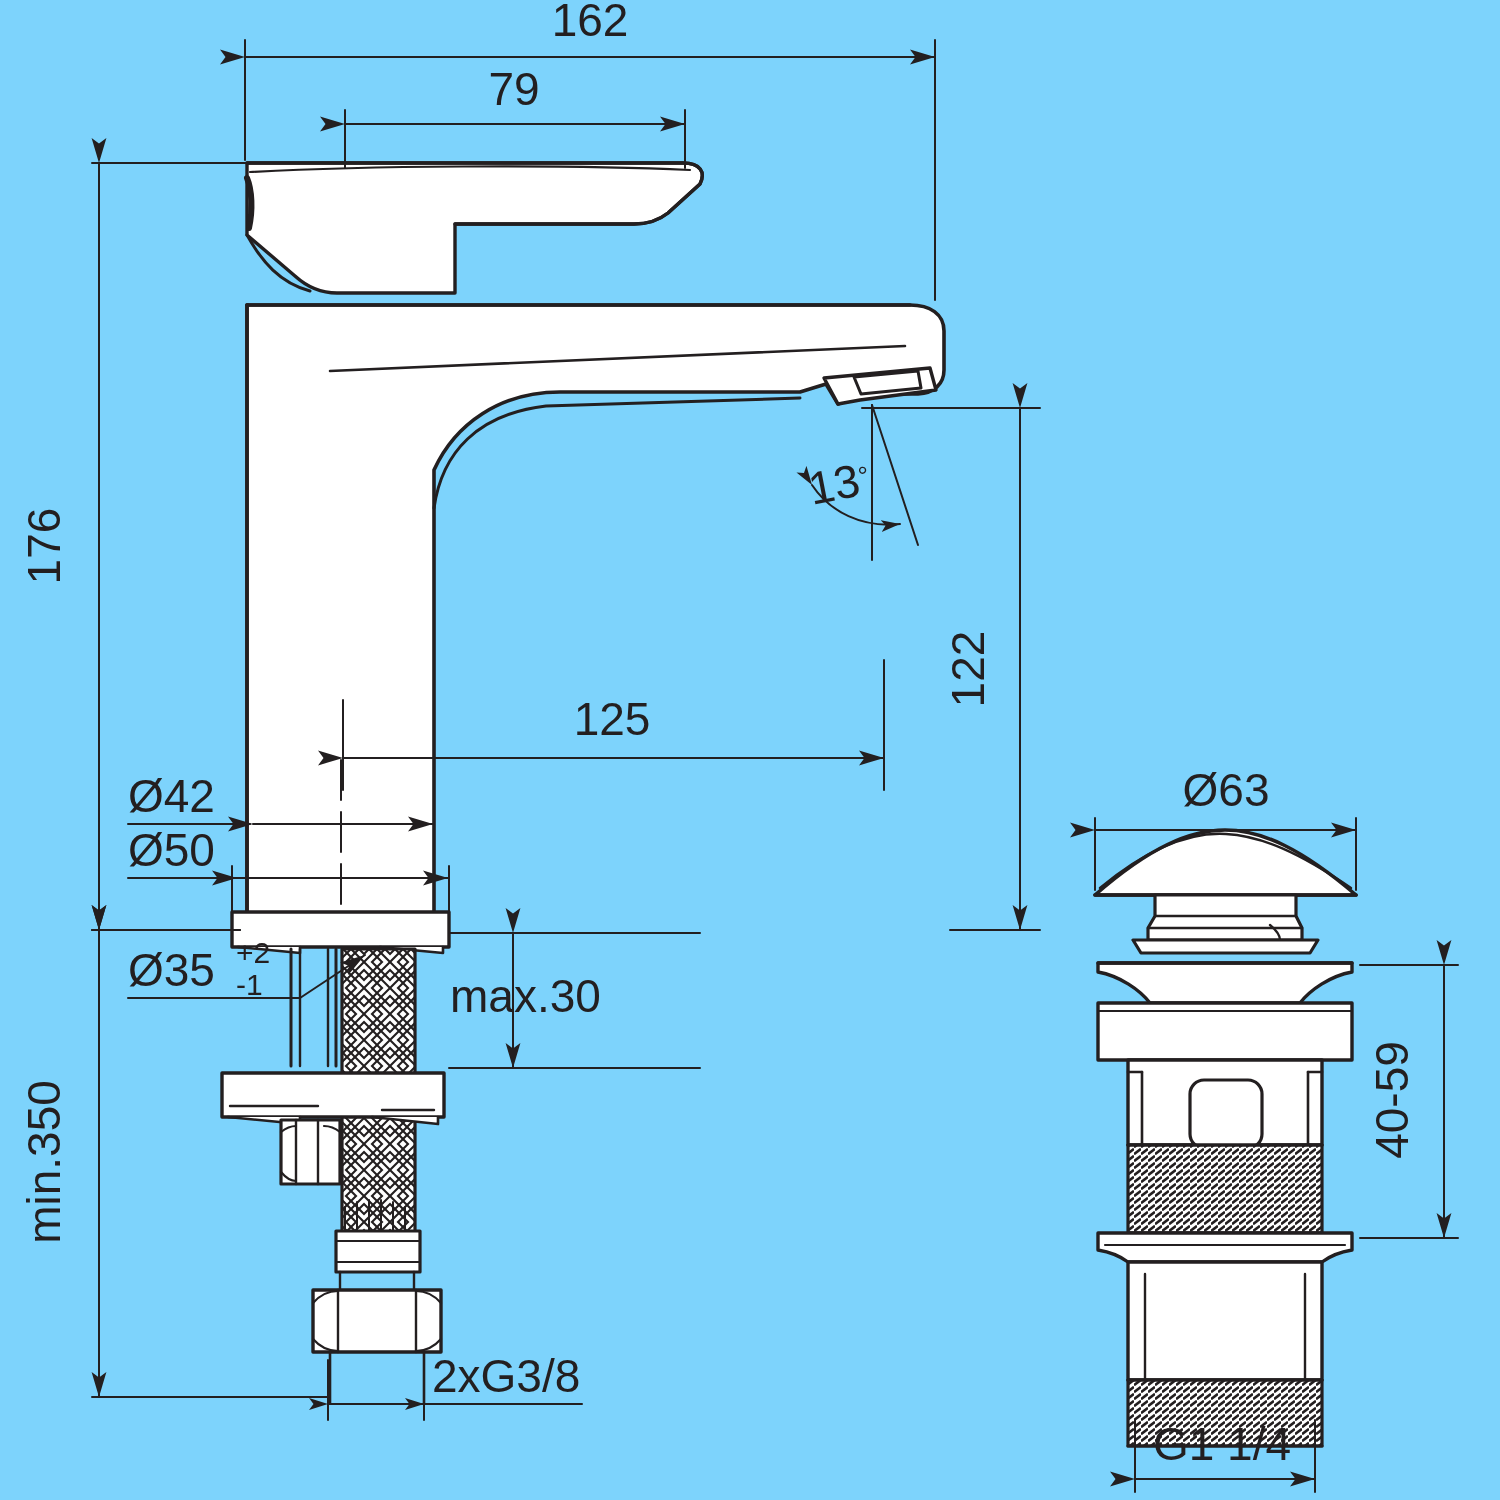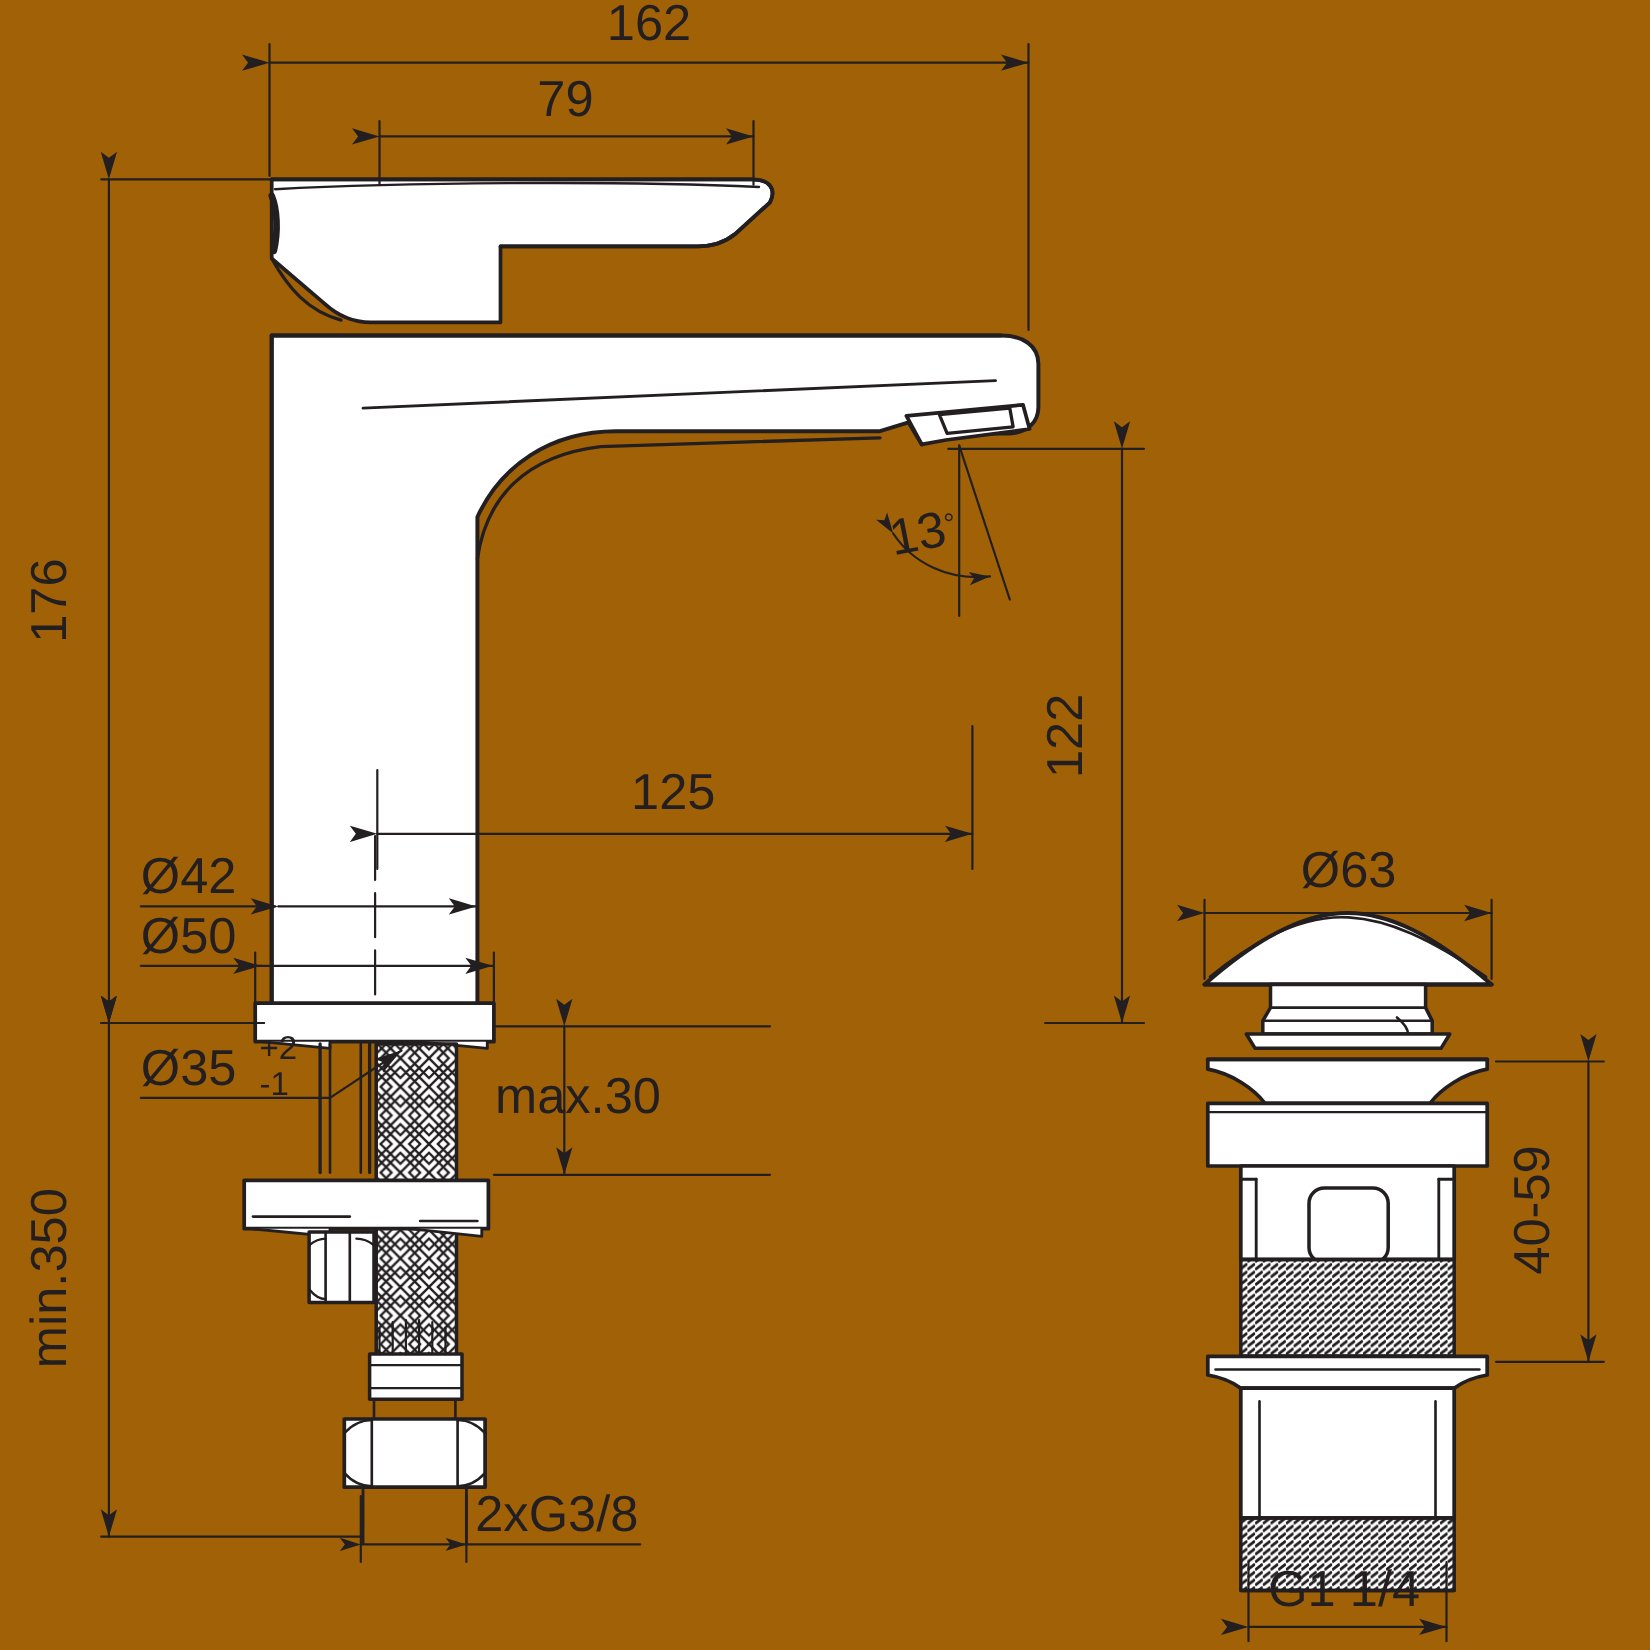--- a/index.html
+++ b/index.html
@@ -1,18 +1,18 @@
 <!DOCTYPE html>
 <html><head>
 <meta charset="utf-8">
 <style>
   html,body{margin:0;padding:0;background:#ffffff;}
   body{width:1500px;height:1500px;overflow:hidden;
        font-family:"Liberation Sans","DejaVu Sans",sans-serif;}
-  #stage{position:relative;width:1500px;height:1500px;background:#a16207;}
+  #stage{position:relative;width:1500px;height:1500px;background:#7dd3fc;}
   svg#dwg{position:absolute;left:0;top:0;width:1500px;height:1500px;display:block;}
   .dimtext{font-family:"Liberation Sans","DejaVu Sans",sans-serif;
            fill:#231f20;font-size:46px;font-weight:400;}
   .dimtext-sm{font-family:"Liberation Sans","DejaVu Sans",sans-serif;
            fill:#231f20;font-size:30px;font-weight:400;}
   .deg{font-size:26px;}
 </style>
 </head>
 <body>
 

